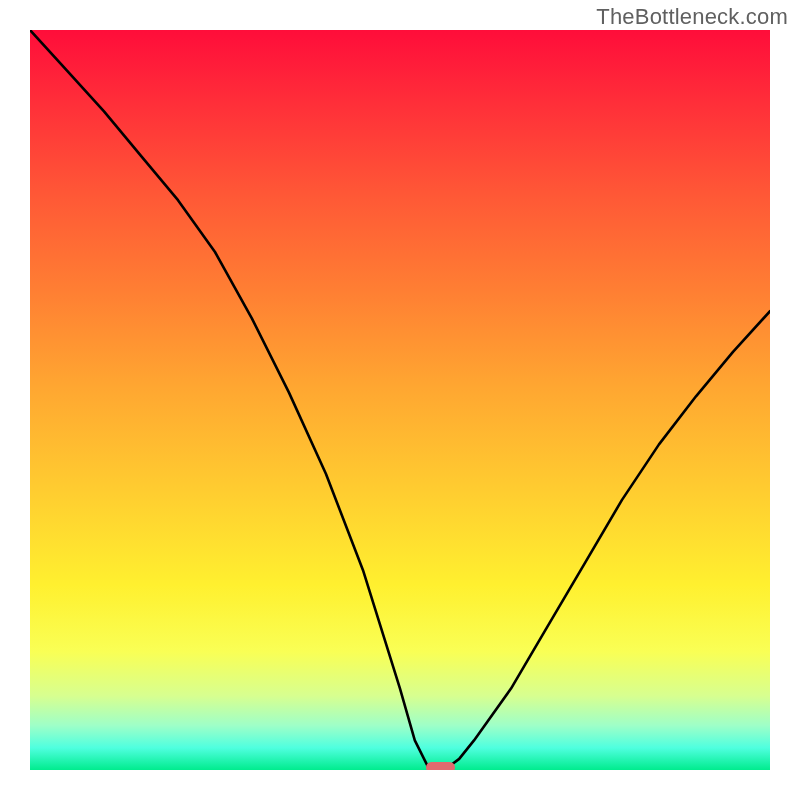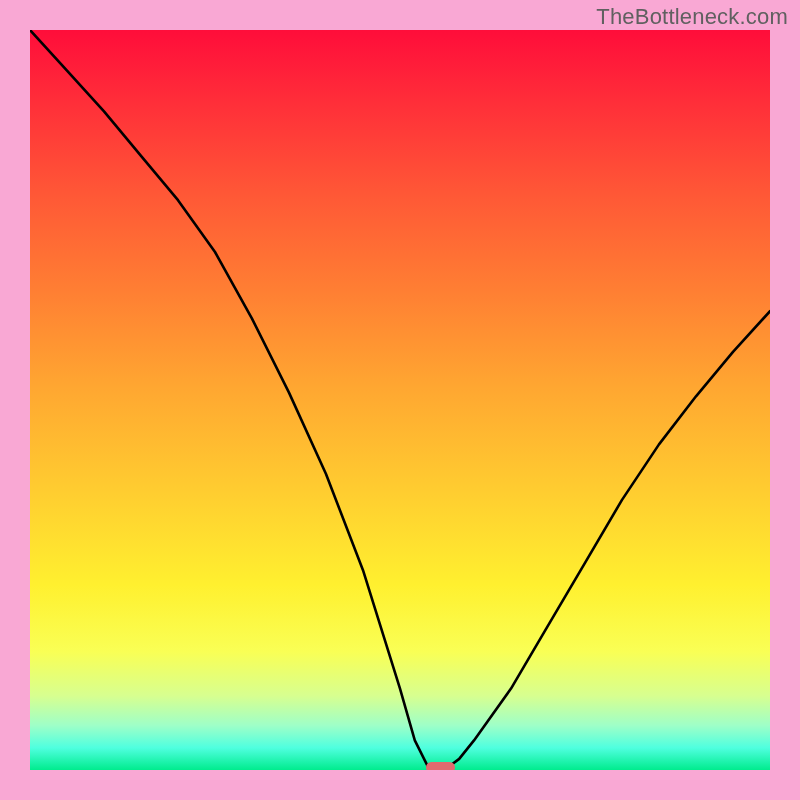--- a/index.html
+++ b/index.html
@@ -8,21 +8,21 @@
     width: 800px;
     height: 800px;
     background: #000;
     font-family: Arial, Helvetica, sans-serif;
     overflow: hidden;
   }
   .container {
     position: relative;
     width: 800px;
     height: 800px;
-    background: #f9a8d4;
+    background: #ffffff;
   }
   .watermark {
     position: absolute;
     top: 4px;
     right: 12px;
     color: #606060;
     font-size: 22px;
     font-weight: 500;
     letter-spacing: 0.2px;
     z-index: 10;

